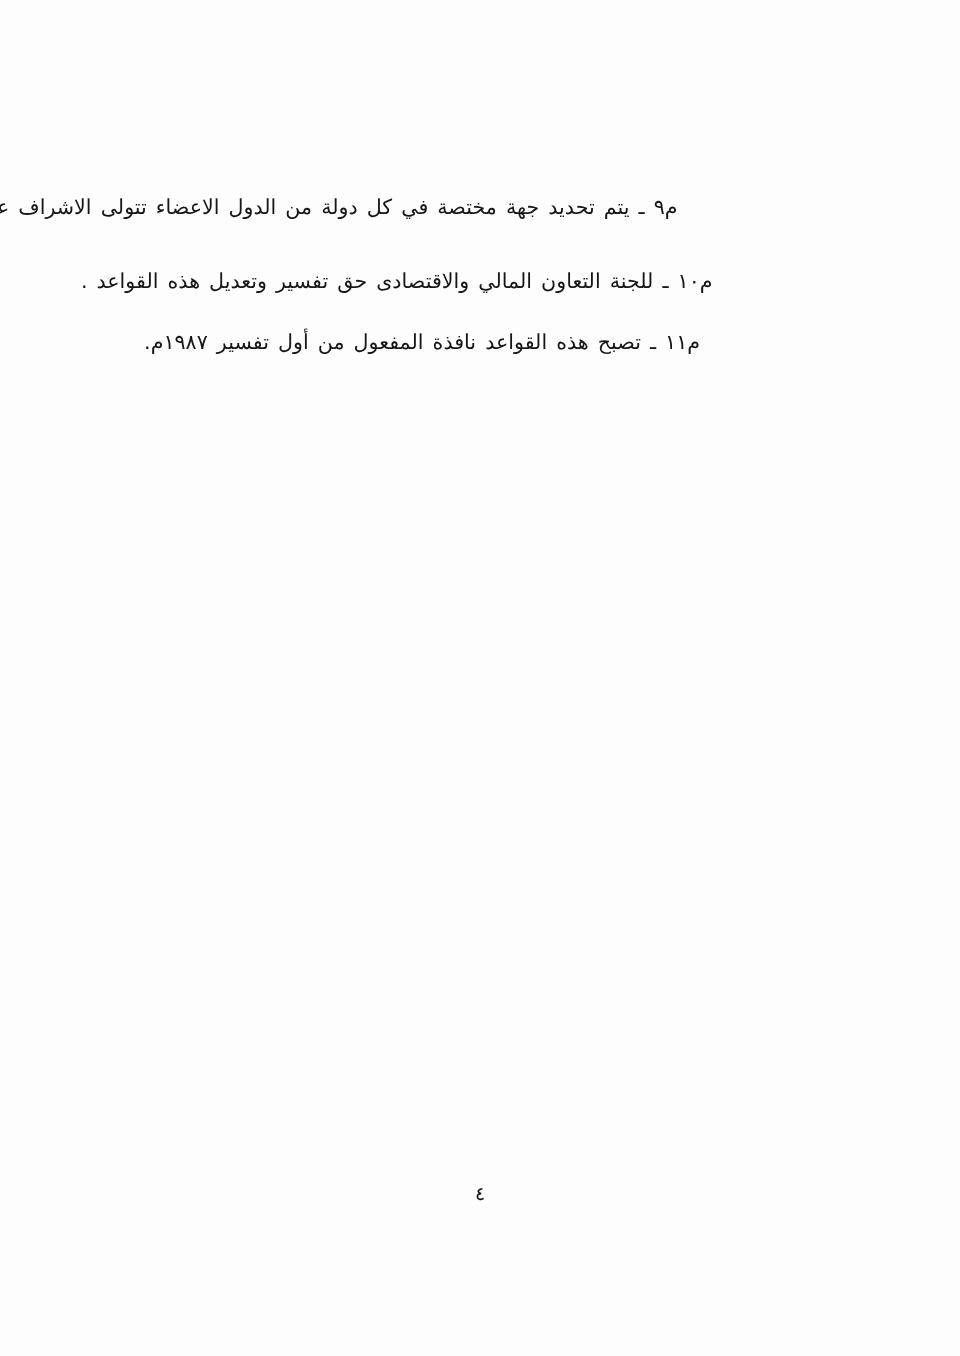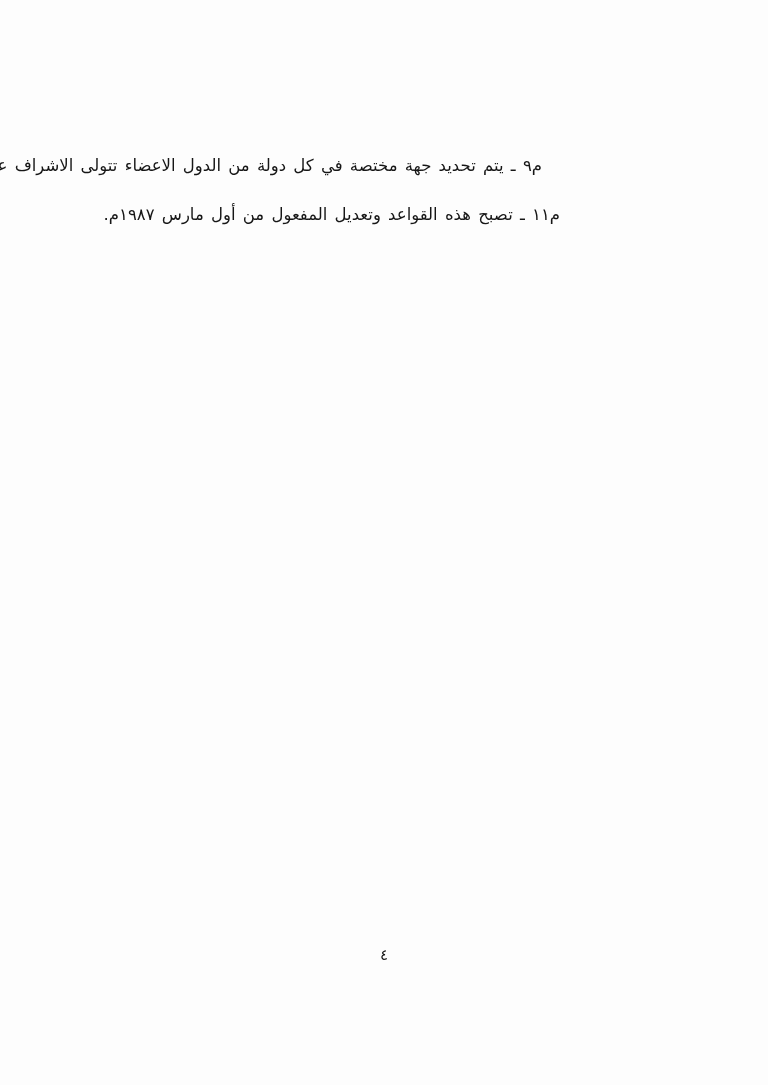--- a/index.html
+++ b/index.html
@@ -56,22 +56,25 @@
 <body>
 
 <div class="page">
 
   <div class="content" dir="rtl" lang="ar">
 
     <div class="para p1">
       <div class="line l1">م٩ ـ يتم تحديد جهة مختصة في كل دولة من الدول الاعضاء تتولى الاشراف على</div>
     </div>
 
+    <div class="para p2">
+      <div class="line">م١٠ ـ للجنة التعاون المالي والاقتصادى حق تفسير وتعديل هذه القواعد .</div>
+    </div>
 
     <div class="para p3">
-      <div class="line">م١١ ـ تصبح هذه القواعد وتعديل المفعول من أول مارس ١٩٨٧م.</div>
+      <div class="line">م١١ ـ تصبح هذه القواعد نافذة المفعول من أول تفسير ١٩٨٧م.</div>
     </div>
 
   </div>
 
   <div class="page-number" dir="rtl" lang="ar">٤</div>
 
 </div>
 
 </body></html>

